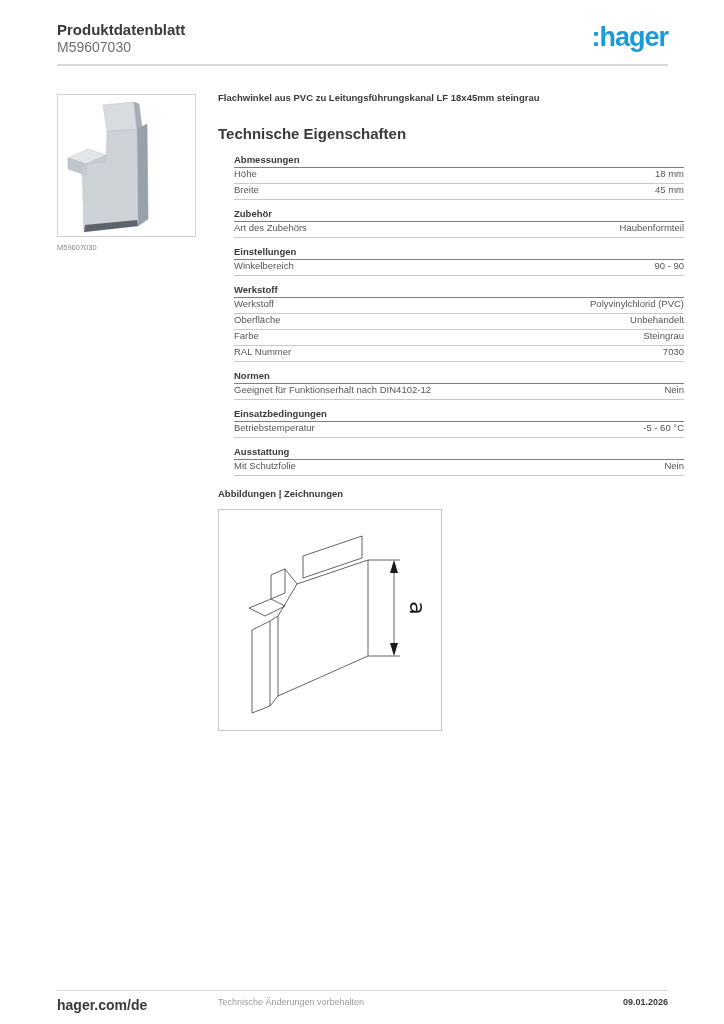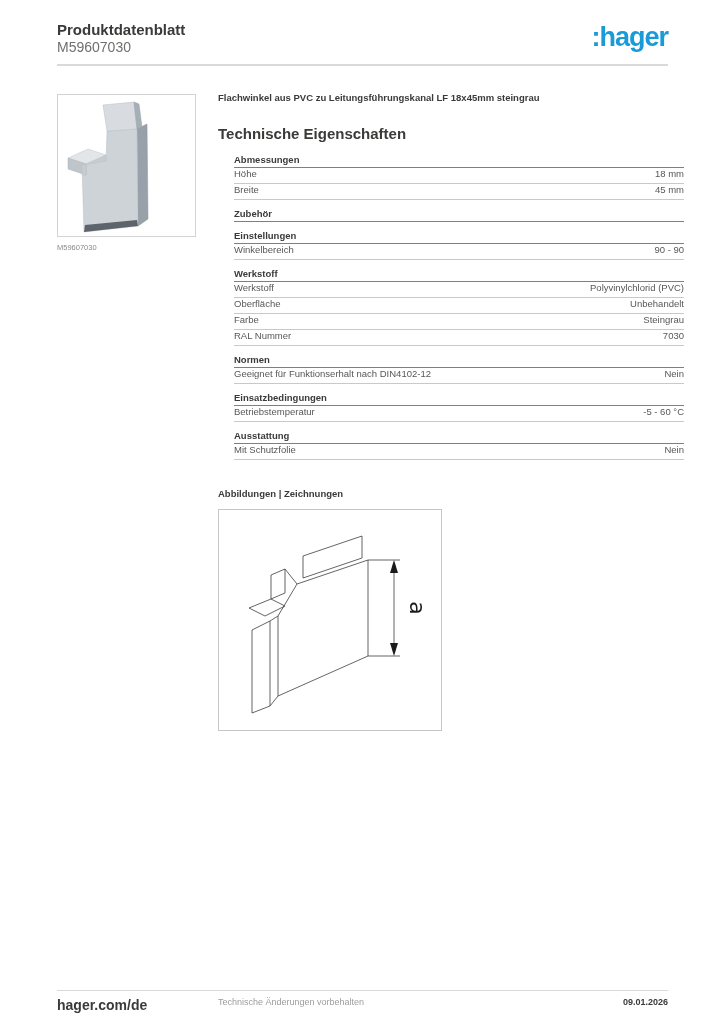--- a/index.html
+++ b/index.html
@@ -75,20 +75,26 @@
           </div>
           <div class="spec-row">
             <span class="spec-label">Breite</span>
             <span class="spec-value">45 mm</span>
           </div>
         </div>
     </div>
 
     <div class="spec-section">
       <div class="spec-heading">Zubehör</div>
+      <div>
+          <div class="spec-row">
+            <span class="spec-label">Art des Zubehörs</span>
+            <span class="spec-value">Haubenformteil</span>
+          </div>
+        </div>
     </div>
 
     <div class="spec-section">
       <div class="spec-heading">Einstellungen</div>
       <div>
           <div class="spec-row">
             <span class="spec-label">Winkelbereich</span>
             <span class="spec-value">90 - 90</span>
           </div>
         </div>

